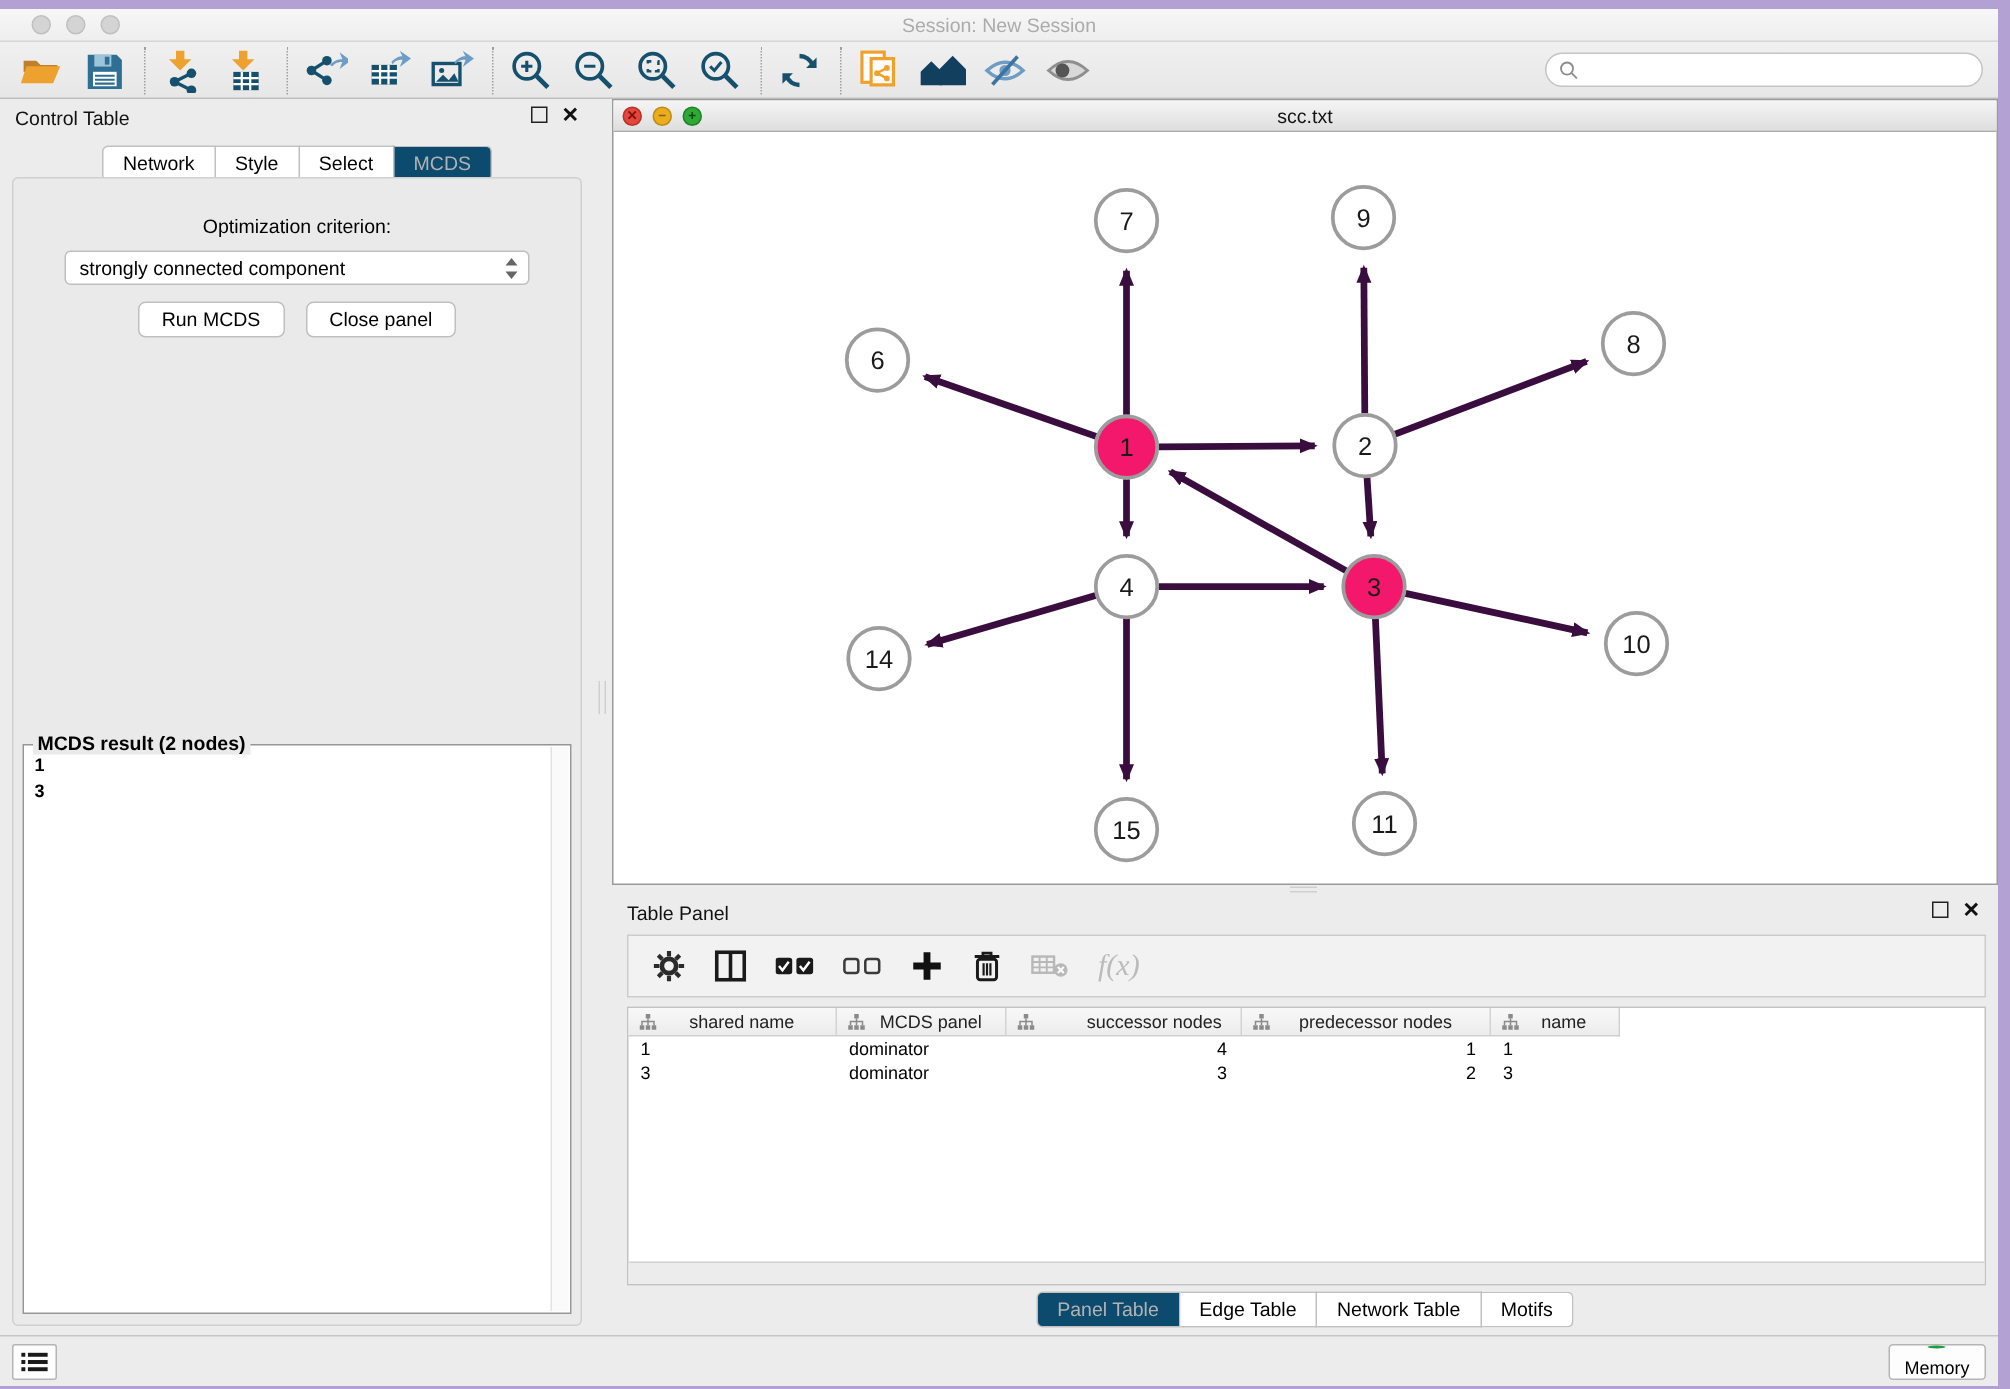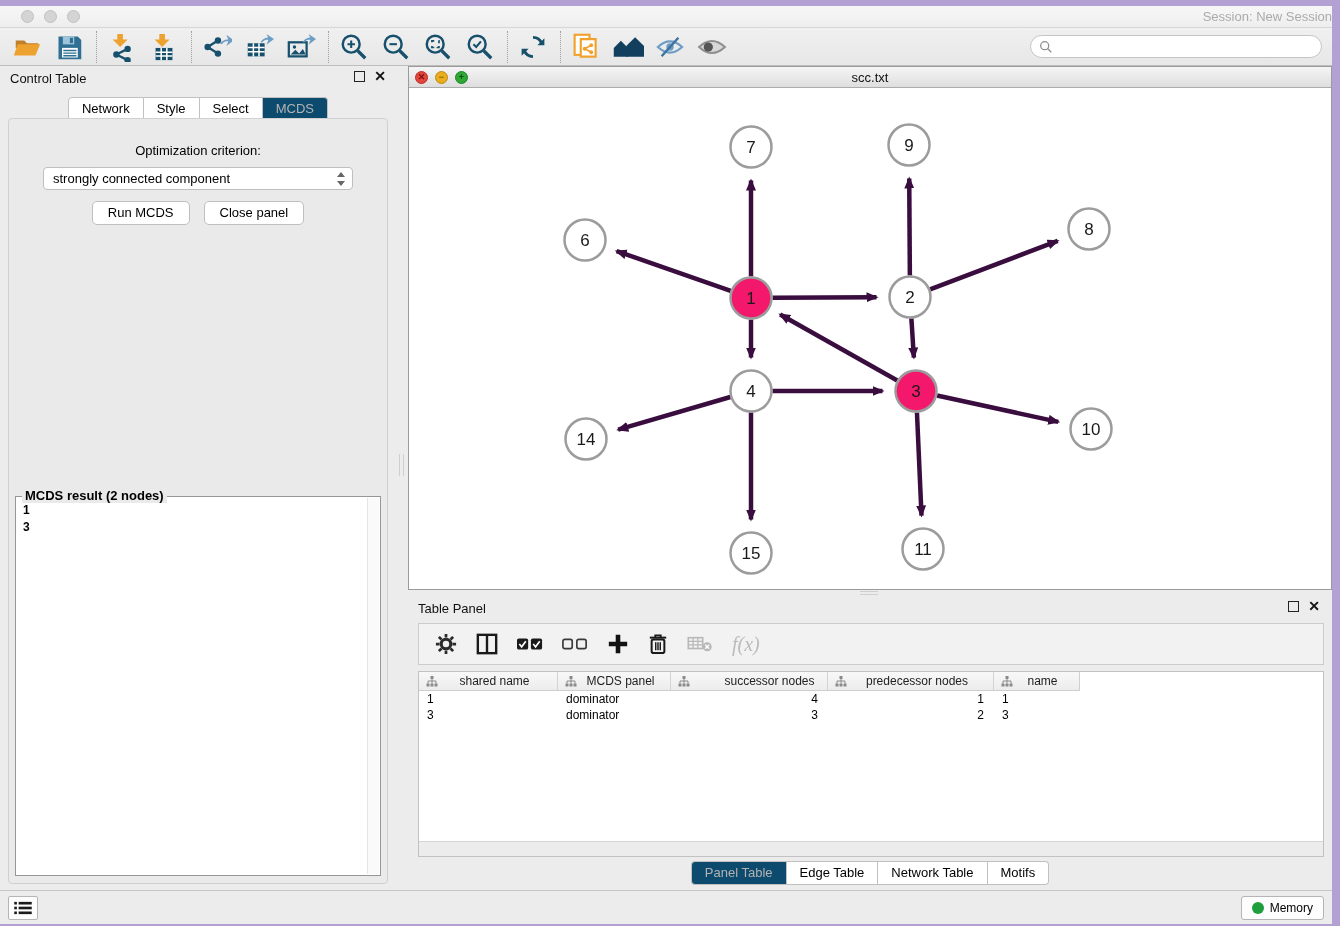--- a/index.html
+++ b/index.html
@@ -6,21 +6,21 @@
   html,body { width:1340px; height:926px; overflow:hidden; }
   body { background:#b2a1d2; font-family:"Liberation Sans", sans-serif; position:relative; }
 
   .app { position:absolute; left:0; top:6px; width:1332px; height:918px; background:#ececec; }
 
   
   .titlebar { position:absolute; left:0; top:0; width:100%; height:22px;
               background:linear-gradient(#f7f7f7,#eeeeee); border-bottom:1px solid #d6d6d6; }
   .tl-dots { position:absolute; left:21px; top:4px; display:flex; gap:10px; }
   .tl-dot { width:13px; height:13px; border-radius:50%; background:#d4d4d4; border:1px solid #c0c0c0; }
-  .titlebar .title { position:absolute; left:0; right:0; top:3px; text-align:right;
+  .titlebar .title { position:absolute; left:0; right:0; top:3px; text-align:center;
                      font-size:13px; color:#ababab; }
 
   
   .toolbar { position:absolute; left:0; top:22px; width:100%; height:38px;
              background:linear-gradient(#f0f0f0,#e7e7e7); border-bottom:1px solid #bdbdbd;
              display:flex; align-items:center; padding:0 10px; }
   .tbtn { width:34px; height:32px; display:flex; align-items:center; justify-content:center; margin-right:8px; }
   .tsep { width:1px; height:32px; border-left:1px dotted #9f9f9f; margin:0 8px 0 2px; }
   .searchbox { margin-left:auto; width:292px; height:23px; background:#fff; border:1px solid #c4c4c4;
                border-radius:12px; position:relative; }
@@ -104,21 +104,21 @@
   .table-tabs-wrap { position:absolute; left:0; width:100%; bottom:5px; text-align:center; }
   .table-panel .panel-head { top:1px; }
 
   
   .statusbar { position:absolute; left:0; top:884px; width:100%; height:34px;
                background:#ececec; border-top:1px solid #c6c6c6; }
   .list-btn { position:absolute; left:8px; top:5px; width:30px; height:24px; background:#fdfdfd;
               border:1px solid #b5b5b5; border-radius:2px; display:flex; align-items:center; justify-content:center; }
   .memory-btn { position:absolute; right:8px; top:5px; height:24px; background:#fdfdfd;
                 border:1px solid #b5b5b5; border-radius:3px; display:flex; align-items:center;
-                gap:6px; padding:0 10px; }
+                gap:6px; padding:0 10px;flex-direction:column; }
   .mem-dot { width:12px; height:12px; border-radius:50%; background:#1f9e3e; }
   .memory-btn span { font-size:12px; color:#000; }
 
   
   .vsplit { position:absolute; left:399px; top:448px; width:5px; height:22px;
             border-left:1px solid #cfcfcf; border-right:1px solid #cfcfcf; }
   .hsplit { position:absolute; left:860px; top:585px; width:18px; height:4px;
             border-top:1px solid #cfcfcf; border-bottom:1px solid #cfcfcf; }
 </style>
 </head>

